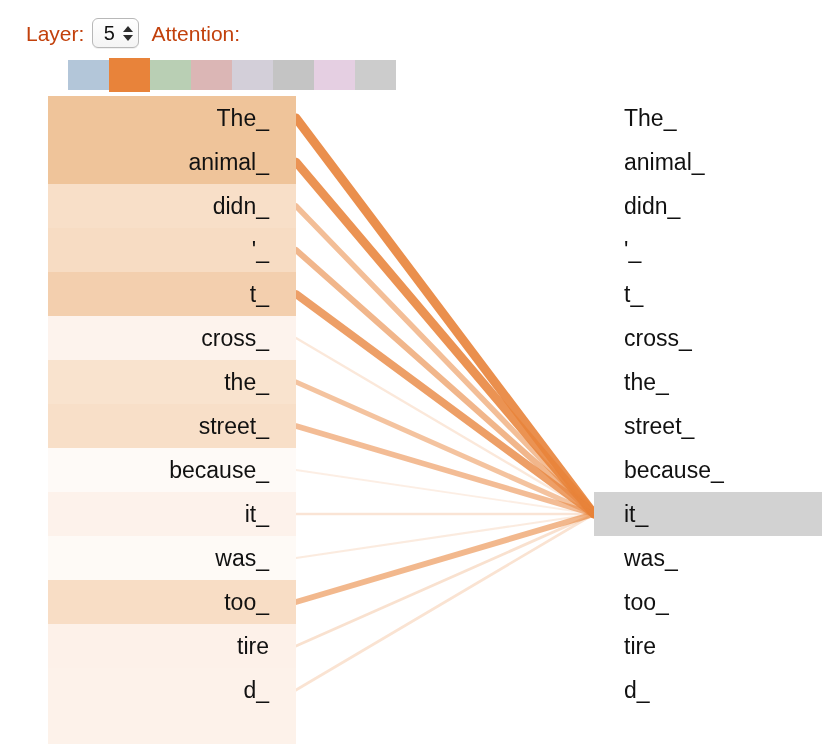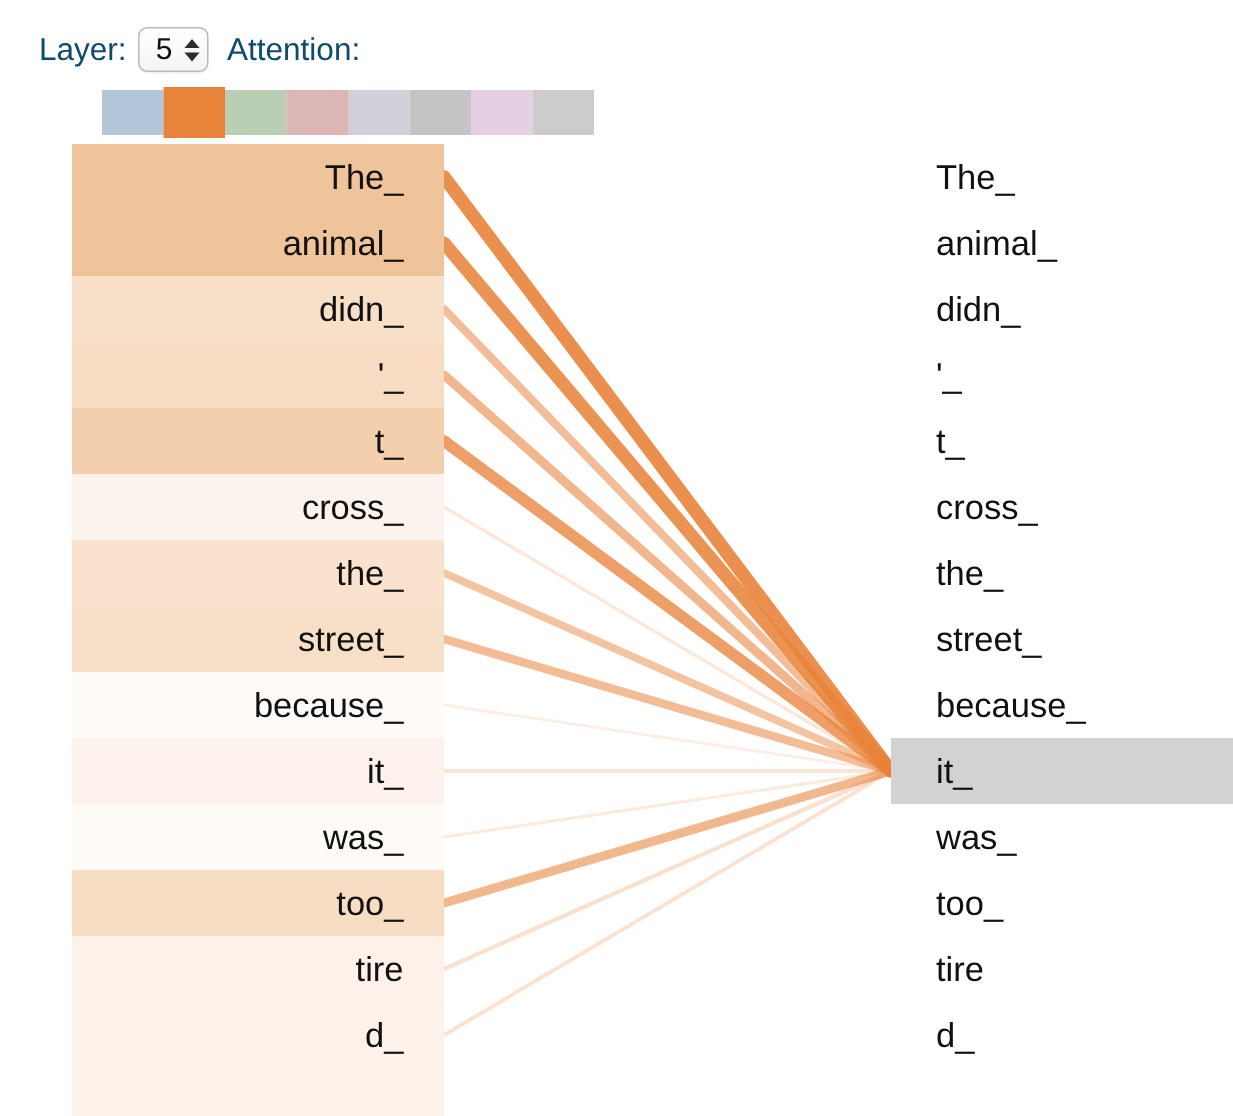--- a/index.html
+++ b/index.html
@@ -20,21 +20,21 @@
     position: absolute;
     left: 26px;
     top: 16px;
     height: 34px;
     display: flex;
     align-items: center;
     white-space: nowrap;
   }
   .ctrl-label {
     font-size: 21px;
-    color: #0c4a6e;
+    color: #c2410c;
     margin-right: 8px;
     line-height: 1;
   }
   .stepper {
     display: inline-flex;
     align-items: center;
     height: 28px;
     border: 1px solid #b8b8b8;
     border-radius: 6px;
     background: linear-gradient(#ffffff, #f4f4f4);

